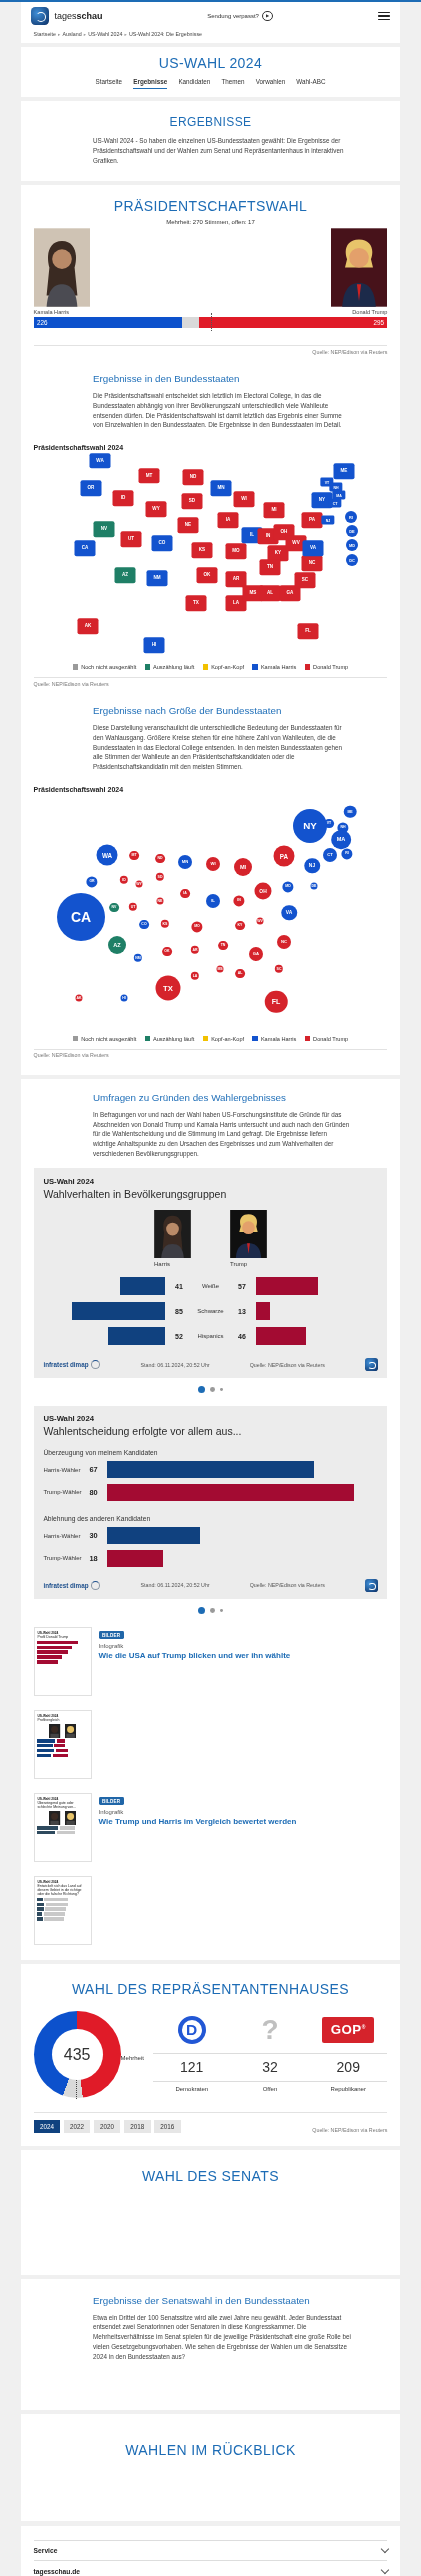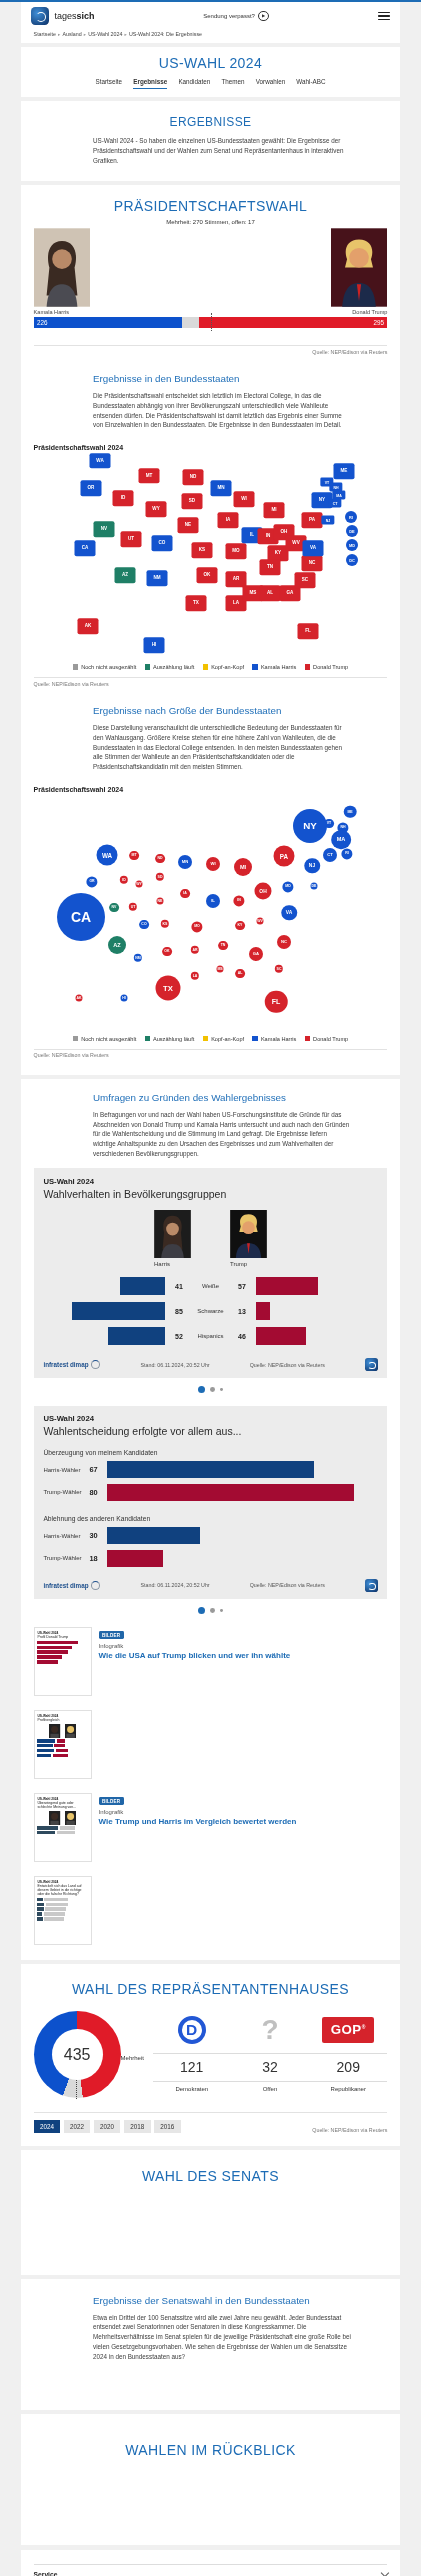--- a/index.html
+++ b/index.html
@@ -124,21 +124,21 @@
 </style>
 </head>
 <body>
 
 <div class="topline"></div>
 
 <div class="shell">
   <div class="hdr">
     <div class="ts-logo">
       <span class="ts-icon"></span>
-      <span class="ts-word"><span>tages</span><b>sich</b></span>
+      <span class="ts-word"><span>tages</span><b>schau</b></span>
     </div>
     <div class="hdr-mid">
       <span>Sendung verpasst?</span>
       <span class="play">▶</span>
     </div>
     <div class="burger">
         <span></span>
         <span></span>
         <span></span>
       </div>
@@ -650,21 +650,21 @@
   <h2 class="big-h">WAHL DES SENATS</h2>
 </div>
 <div class="gap"></div>
 
 <div class="shell" style="padding:15.5px 0 49px;">
   <h3 class="sub-h">Ergebnisse der Senatswahl in den Bundesstaaten</h3>
   <p class="txt-block">Etwa ein Drittel der 100 Senatssitze wird alle zwei Jahre neu gewählt. Jeder Bundesstaat entsendet zwei Senatorinnen oder Senatoren in diese Kongresskammer. Die Mehrheitsverhältnisse im Senat spielen für die jeweilige Präsidentschaft eine große Rolle bei vielen Gesetzgebungsvorhaben. Wie sehen die Ergebnisse der Wahlen um die Senatssitze 2024 in den Bundesstaaten aus?</p>
 </div>
 <div class="gap"></div>
 
-<div class="shell" style="padding:28px 0 87px;">
+<div class="shell" style="padding:28px 0 63px;">
   <h2 class="big-h">WAHLEN IM RÜCKBLICK</h2>
 </div>
 <div class="gap"></div>
 
 <div class="shell" style="padding:14px 12.6px 9.8px;">
   <div id="f-acc">
       <div class="acc-row">
         <span>Service</span>
         <span class="chev"></span>
       </div>

